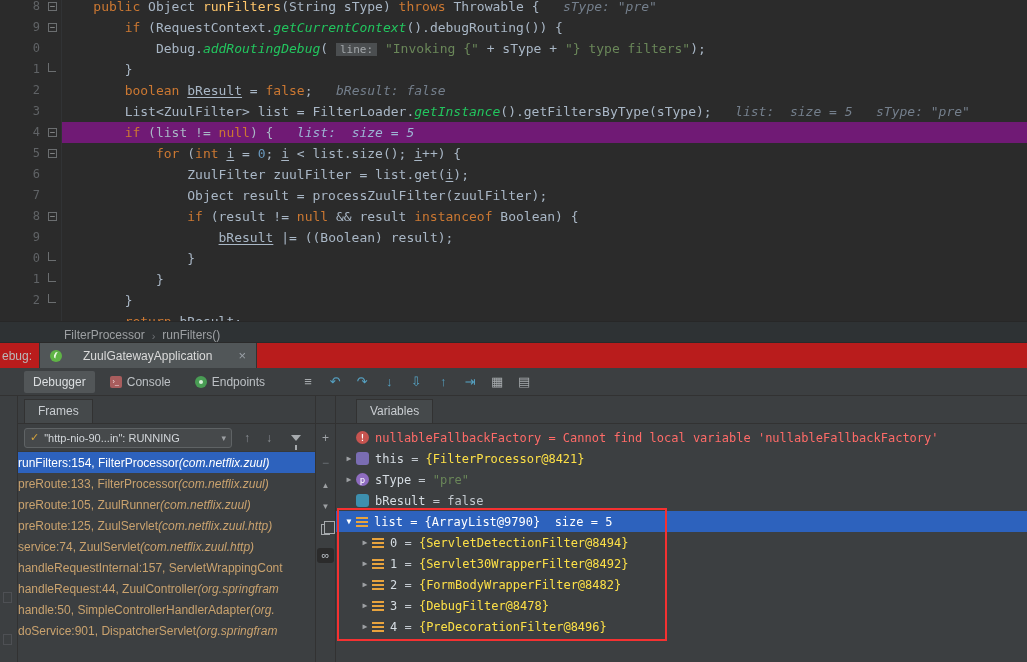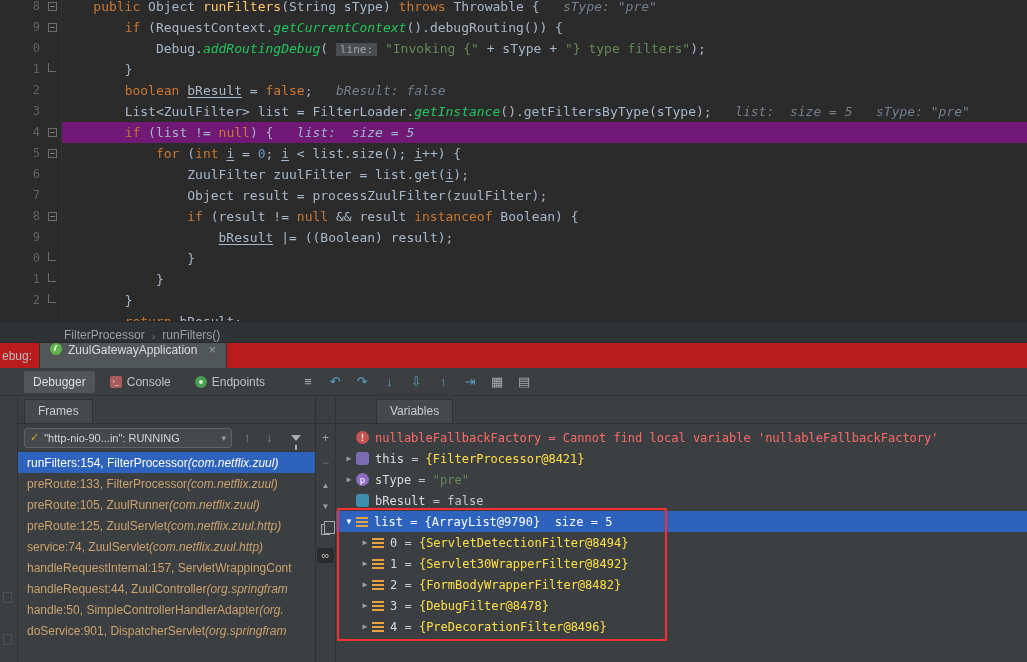--- a/index.html
+++ b/index.html
@@ -34,21 +34,21 @@
   
   .breadcrumbs{position:absolute;left:0;top:321px;width:100%;height:21px;background:#2e3234;
                border-top:1px solid #272727;display:flex;align-items:flex-end;padding-left:64px;
                gap:7px;color:#9da0a3}
   .crumb-sep{color:#6f7377;font-size:11px}
 
   
   .debug-header{position:absolute;left:0;top:342px;width:100%;height:26px;background:#b91c1c;
                 border-top:1px solid #2a2a2a;display:flex;align-items:center}
   .dh-label{color:#bbbbbb;padding:0 7px 0 2px}
-  .run-tab{height:26px;display:flex;align-items:flex-start;gap:6px;background:#515658;padding:0 10px;
+  .run-tab{height:26px;display:flex;align-items:center;gap:21px;background:#515658;padding:0 10px;
            border-left:1px solid #323232;border-right:1px solid #323232;color:#dadada}
   .run-icon{width:12px;height:12px;border-radius:50%;background:#5fb346;position:relative;flex:none}
   .run-icon::after{content:'';position:absolute;left:4px;top:2px;width:4px;height:7px;
                    border-left:2px solid #e8f5e0;border-radius:50%;transform:rotate(18deg)}
   .tab-close{color:#9aa0a6;margin-left:5px;font-size:13px;line-height:1}
 
   
   .debug-tabs{position:absolute;left:0;top:368px;width:100%;height:28px;background:#3c3f41;
               border-bottom:1px solid #323232;display:flex;align-items:center;padding-left:24px;color:#bcc0c4}
   .dt-tab{display:flex;align-items:center;gap:5px;padding:4px 9px;margin-right:6px;border-radius:2px}
@@ -62,39 +62,39 @@
   .dt-icons{display:flex;align-items:center;margin-left:20px;gap:11px}
   .dt-ic{width:16px;text-align:center;font-size:13px}
   .dt-ic.teal{color:#55a1c2}
   .dt-ic.grey{color:#a7abae}
 
   
   .content{position:absolute;left:0;top:396px;width:1027px;height:266px;display:flex;background:#3c3f41}
   .col-head{height:28px;flex:none;border-bottom:1px solid #323232;background:#3c3f41}
   .panel-tab{display:inline-block;margin:3px 0 0 6px;padding:4px 13px 5px;background:#45494b;
              border:1px solid #323232;border-bottom:none;color:#c9cdd1}
-  .vtab{margin-left:40px}
+  .vtab{margin-left:20px}
 
   .stripe{width:18px;flex:none;border-right:1px solid #323232;position:relative}
   .stripe-ic{position:absolute;left:3px;width:9px;height:11px;border:1px solid #56595c;opacity:.7}
 
   .frames-col{width:298px;flex:none;border-right:1px solid #323232;display:flex;flex-direction:column;overflow:hidden}
   .frames-toolbar{height:28px;flex:none;display:flex;align-items:center;padding:0 8px 0 6px;gap:8px;
                   border-bottom:1px solid #36393b}
   .thread-combo{width:208px;height:20px;background:#46494b;border:1px solid #5f6365;border-radius:3px;
                 display:flex;align-items:center;padding:0 5px;gap:5px;font-size:11px;color:#d2d6da;flex:none}
   .thread-check{color:#d6a43c;font-size:11px}
   .thread-label{white-space:nowrap;overflow:hidden}
   .combo-arrow{margin-left:auto;color:#9da0a3;font-size:9px}
   .fnav{color:#8c9196;font-size:12px;width:14px;text-align:center}
   .funnel{margin-left:auto;margin-right:6px;width:0;height:0;border-left:5px solid transparent;
           border-right:5px solid transparent;border-top:6px solid #a7abae;position:relative}
   .funnel::after{content:'';position:absolute;top:4px;left:-1px;width:2px;height:5px;background:#a7abae}
   .frames-list{flex:1;overflow:hidden}
-  .frame-row{height:21px;display:flex;align-items:center;padding-left:9px;white-space:nowrap;
+  .frame-row{height:21px;display:flex;align-items:center;padding-left:0;white-space:nowrap;
              overflow:hidden;color:#c9a26e}
   .frame-row .pkg{font-style:italic}
   .frame-row.sel{background:#2d62bd;color:#fff}
 
   .mid-col{width:20px;flex:none;border-right:1px solid #323232;display:flex;flex-direction:column}
   .mid-head{width:100%}
   .watch-icons{display:flex;flex-direction:column;align-items:center;padding-top:8px;gap:13px}
   .strip-ic{font-size:12px;color:#a0a4a8;line-height:1}
   .strip-ic.dim{color:#6e7478}
   .strip-ic.tri{font-size:8px;color:#9da0a3}

